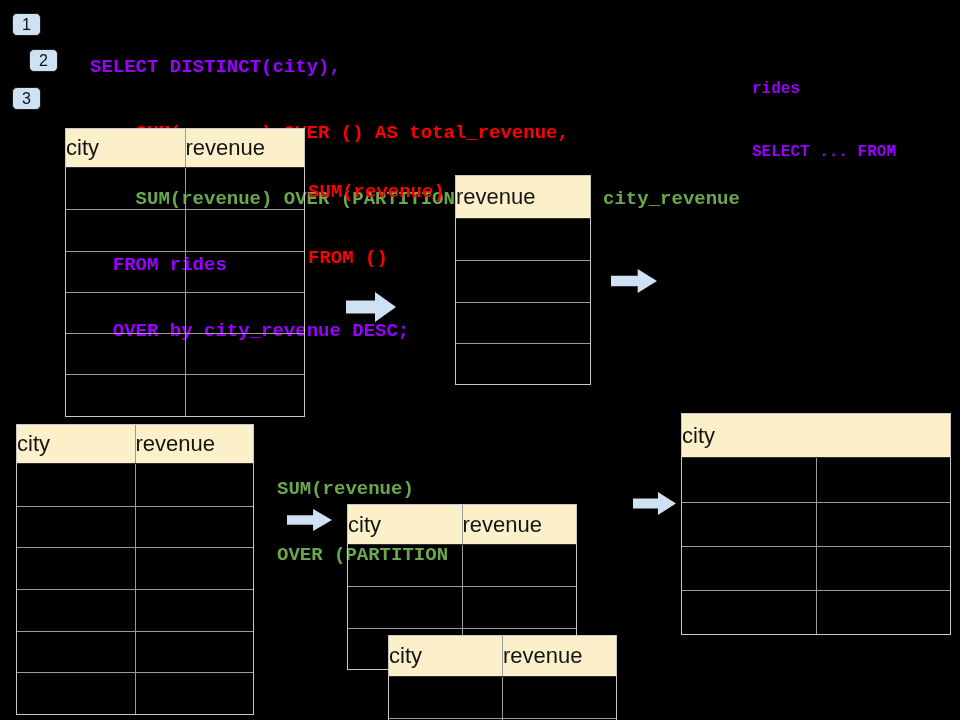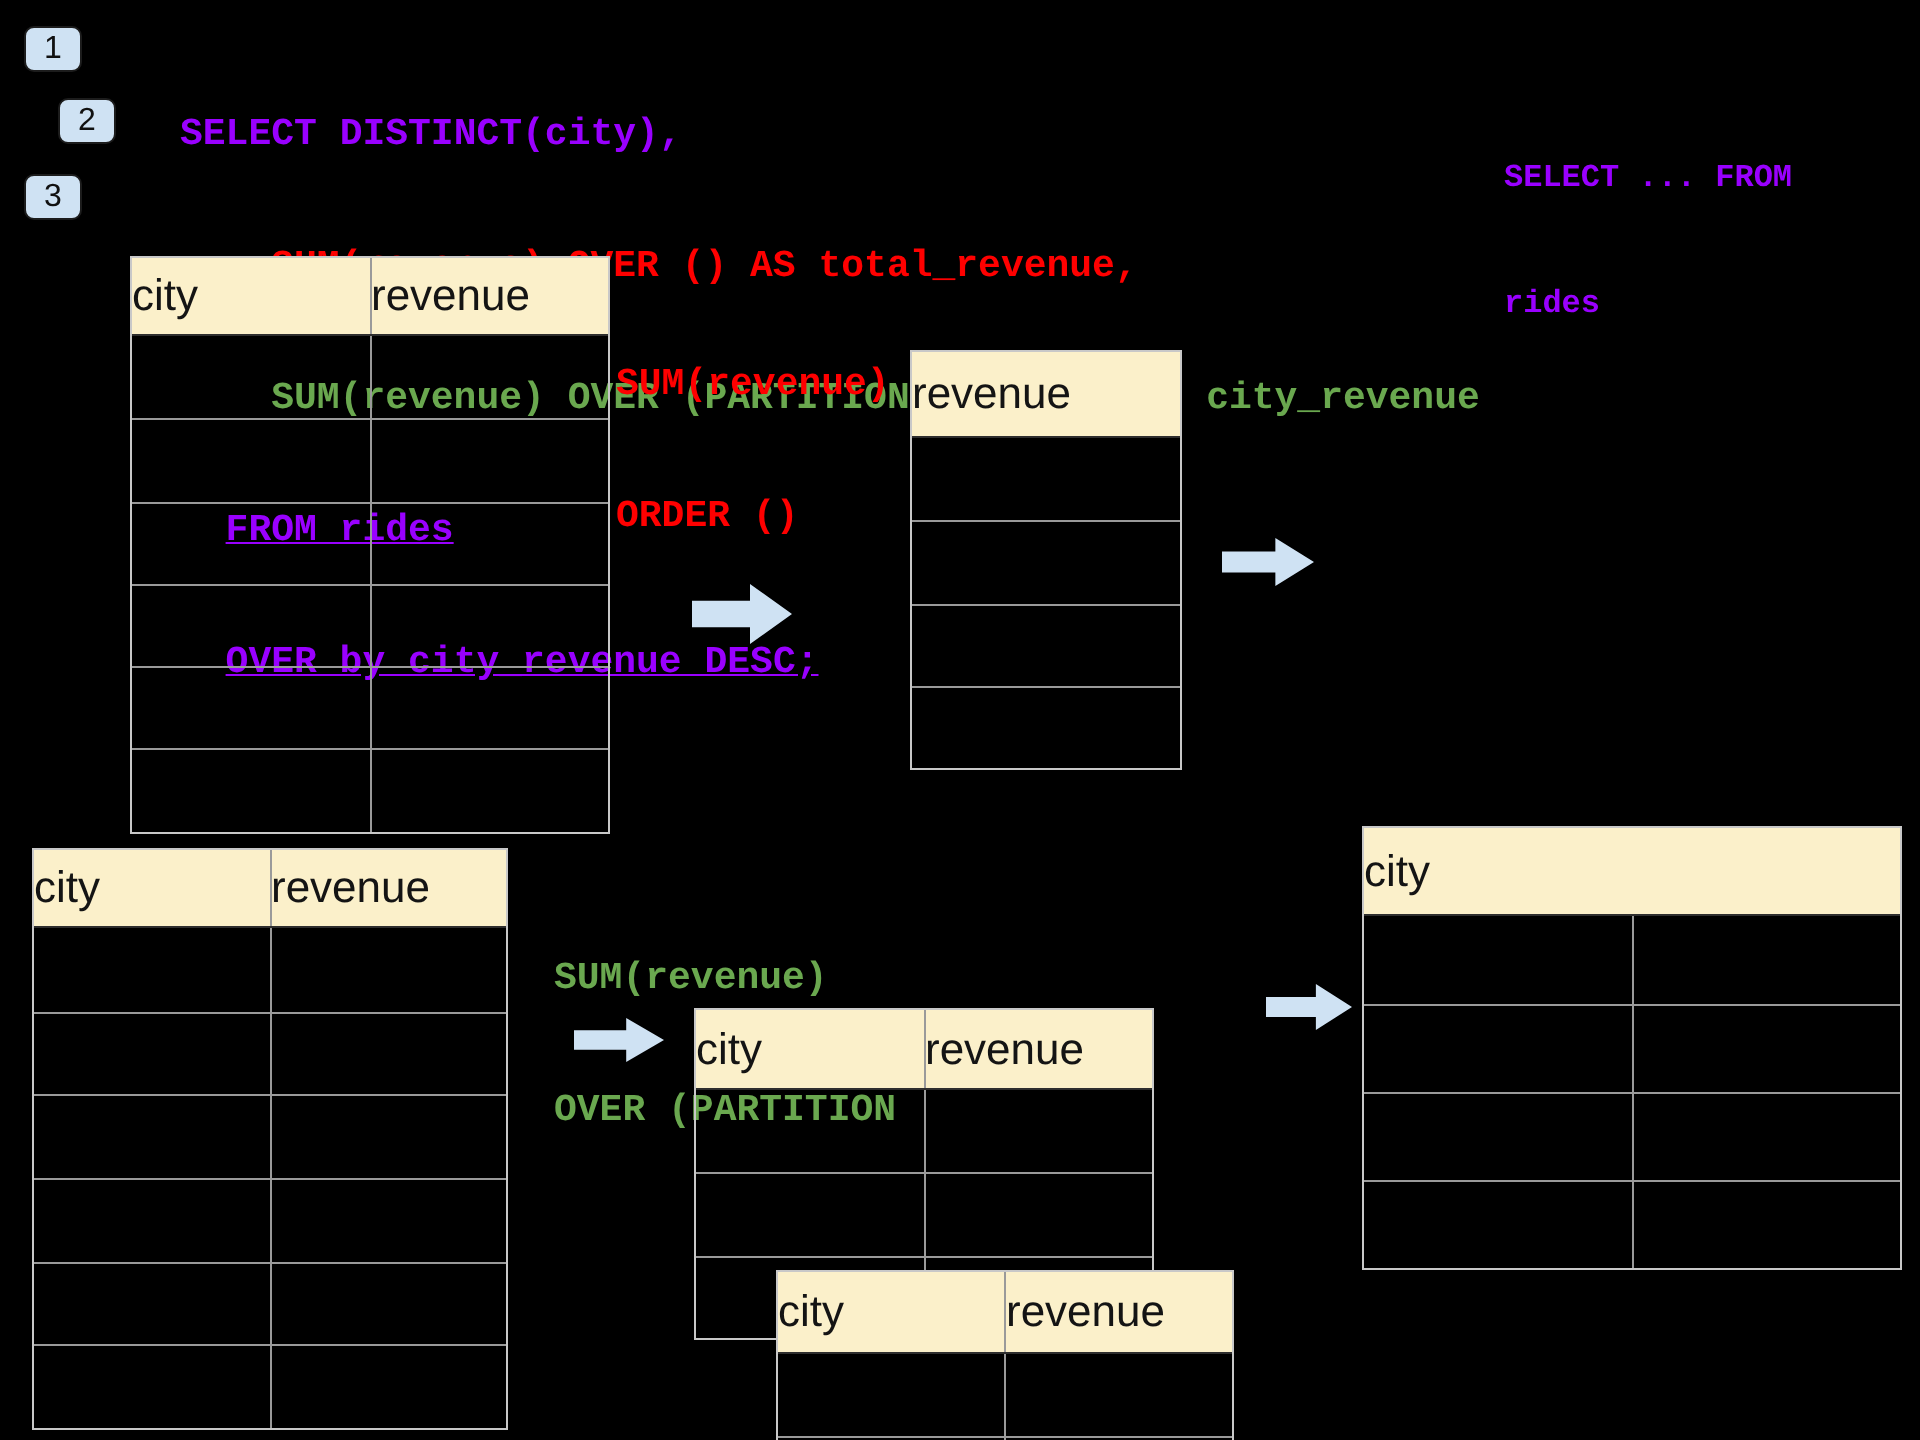--- a/index.html
+++ b/index.html
@@ -28,21 +28,21 @@
     position:absolute;
     font-family:"Liberation Mono","DejaVu Sans Mono",monospace;
     font-weight:bold;
     font-size:19px;line-height:22px;
     white-space:pre;
   }
   .code.small{font-size:16px;line-height:21px;}
   .code-line[data-color="purple"]{color:var(--code-purple,#9900FF);}
   .code-line[data-color="red"]{color:var(--code-red,#FF0000);}
   .code-line[data-color="green"]{color:var(--code-green,#6AA84F);}
-  .code-line[data-indent="2"]{padding-left:2ch;text-decoration:underline;}
+  .code-line[data-indent="2"]{padding-left:2ch;}
   .code-line[data-indent="4"]{padding-left:4ch;}
 
   
   .tbl{
     position:absolute;
     border:1.5px solid var(--table-border,#c8c8c8);
     box-sizing:border-box;
   }
   .thead{
     display:flex;
@@ -95,27 +95,27 @@
 
   <div class="code" style="left:90px;top:12px;">
     <div class="code-line" data-color="purple" data-indent="0">SELECT DISTINCT(city),</div>
     <div class="code-line" data-color="red" data-indent="4">SUM(revenue) OVER () AS total_revenue,</div>
     <div class="code-line" data-color="green" data-indent="4">SUM(revenue) OVER (PARTITION BY city) as city_revenue</div>
     <div class="code-line" data-color="purple" data-indent="2">FROM rides</div>
     <div class="code-line" data-color="purple" data-indent="2">OVER by city_revenue DESC;</div>
   </div>
 
   <div class="code small" style="left:752px;top:37px;">
+    <div class="code-line" data-color="purple">rides</div>
     <div class="code-line" data-color="purple">SELECT ... FROM</div>
-    <div class="code-line" data-color="purple">rides</div>
   </div>
 
   <div class="code" style="left:308px;top:137px;">
     <div class="code-line" data-color="red">SUM(revenue)</div>
-    <div class="code-line" data-color="red">ORDER ()</div>
+    <div class="code-line" data-color="red">FROM ()</div>
   </div>
 
   <div class="code" style="left:277px;top:434px;">
     <div class="code-line" data-color="green">SUM(revenue)</div>
     <div class="code-line" data-color="green">OVER (PARTITION</div>
   </div>
 
   <div class="tbl" style="left:65px;top:128px;width:240px;--hh:39px;--rh:41.3px;">
     <div class="thead">
       <div class="th">city</div>

